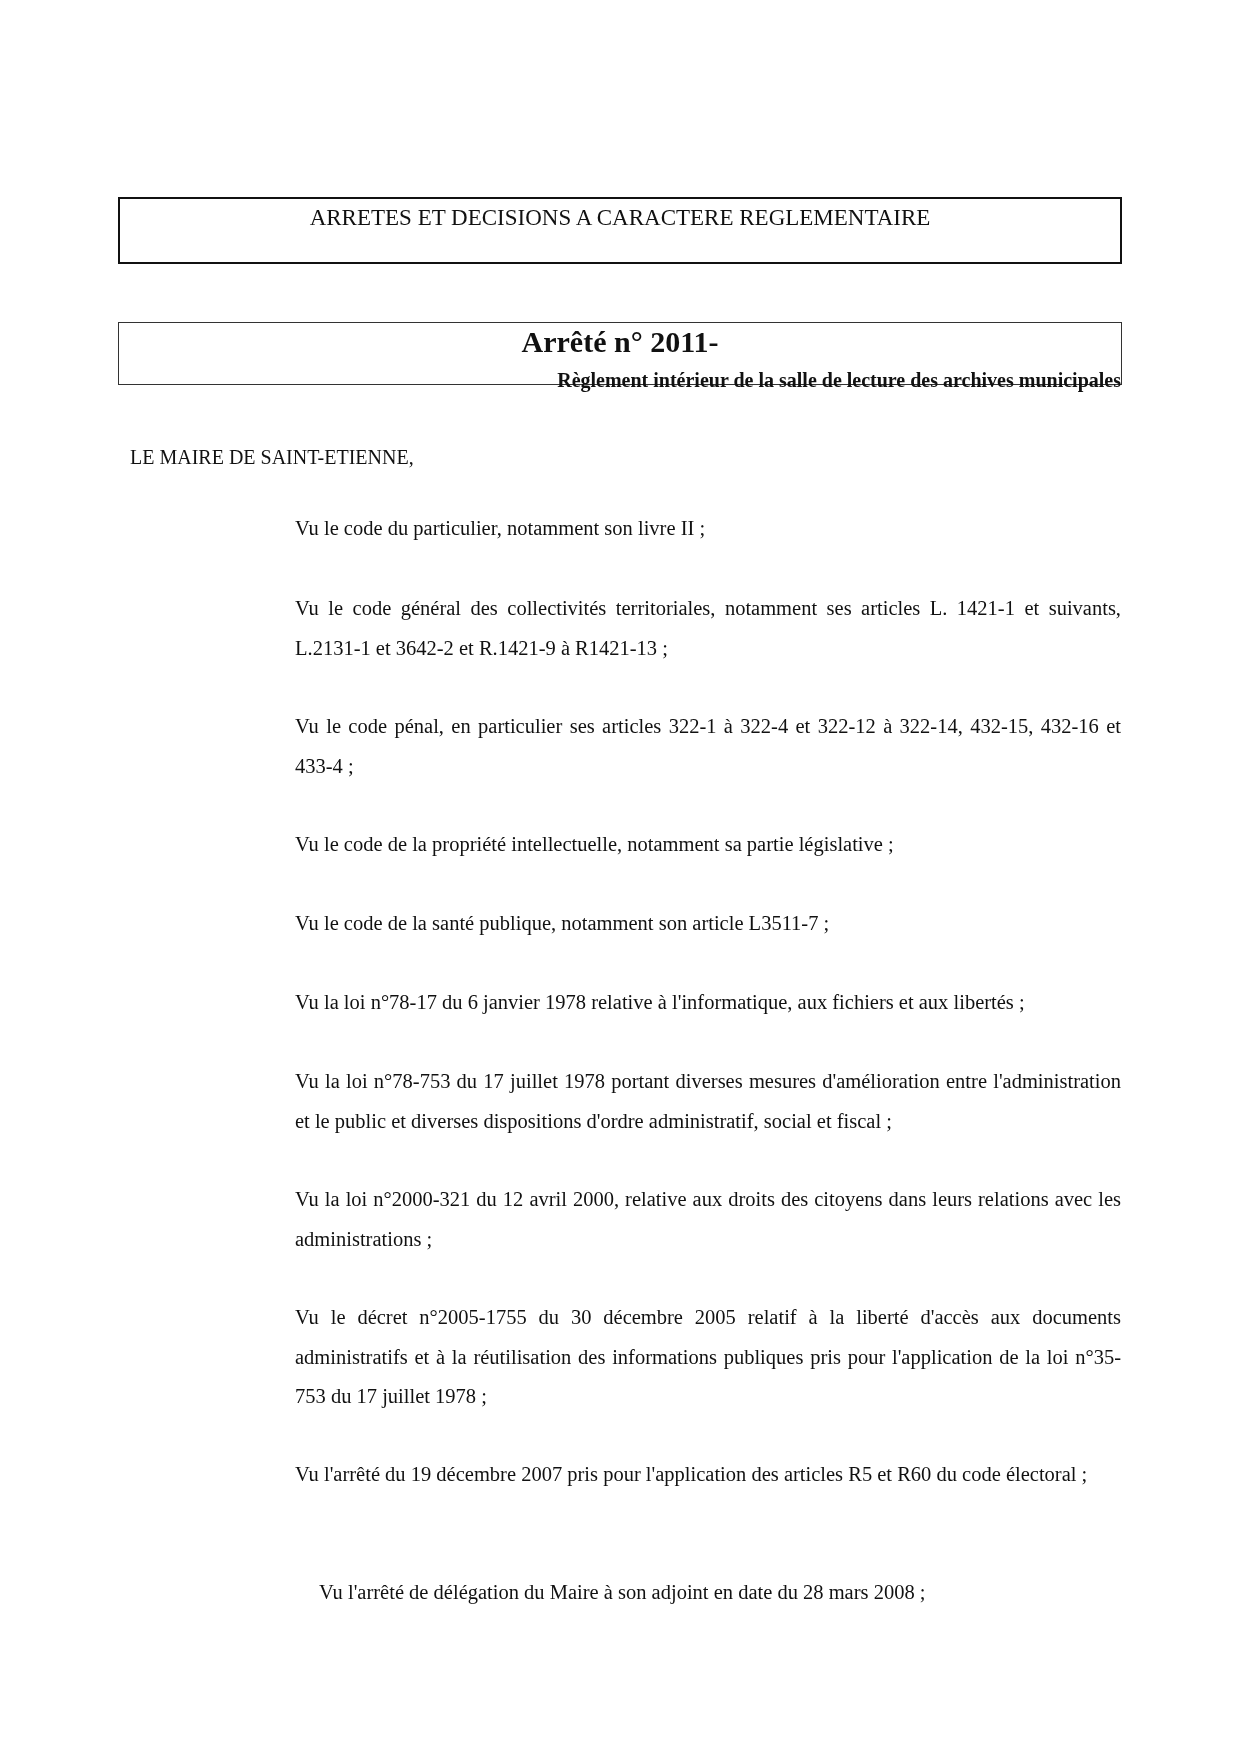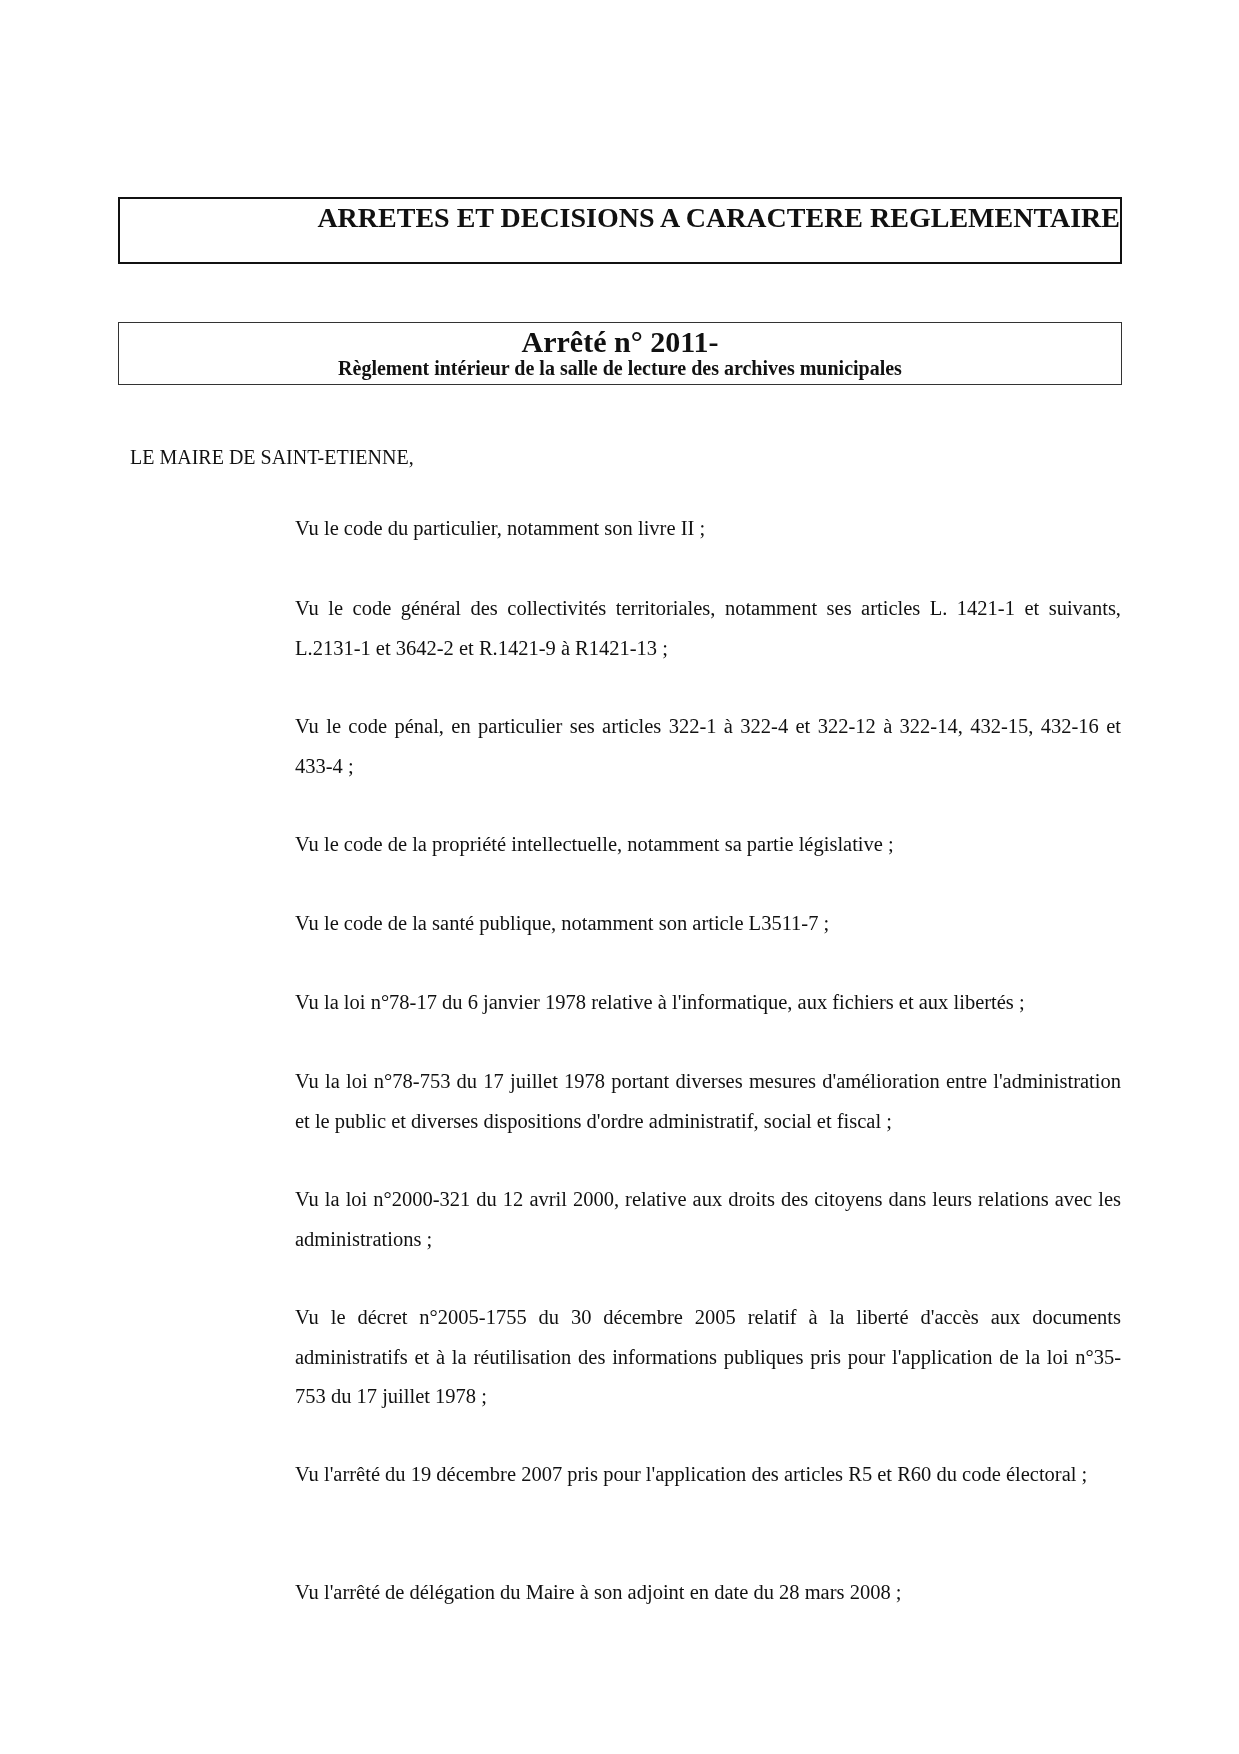--- a/index.html
+++ b/index.html
@@ -22,23 +22,23 @@
       width: 1000px;
       height: 63px;
       border: 2px solid #111111;
       box-sizing: content-box;
     }
     .box1-title {
       position: absolute;
       left: 0;
       right: 0;
       top: 5px;
-      text-align: right;
-      font-weight: bold;
-      font-size: 28px;
+      text-align: center;
+      font-weight: normal;
+      font-size: 23px;
       line-height: 28px;
     }
     .box2 {
       position: absolute;
       left: 118px;
       top: 322px;
       width: 1002px;
       height: 61px;
       border: 1px solid #333333;
     }
@@ -47,22 +47,22 @@
       left: 0; right: 0;
       top: 6px;
       text-align: center;
       font-weight: bold;
       font-size: 30px;
       line-height: 26px;
     }
     .box2-line2 {
       position: absolute;
       left: 0; right: 0;
-      top: 33px;
-      text-align: center;
+      top: 45px;
+      text-align: right;
       font-weight: bold;
       font-size: 20px;
       line-height: 24px;
     }
     .addressee {
       position: absolute;
       left: 130px;
       top: 444px;
       font-size: 20px;
       line-height: 26px;
@@ -93,13 +93,13 @@
 <div class="visa" style="top:509px;">Vu le code du particulier, notamment son livre II ;</div>
 <div class="visa" style="top:589px;">Vu le code général des collectivités territoriales, notamment ses articles L. 1421-1 et suivants, L.2131-1 et 3642-2 et R.1421-9 à R1421-13 ;</div>
 <div class="visa" style="top:707px;">Vu le code pénal, en particulier ses articles 322-1 à 322-4 et 322-12 à 322-14, 432-15, 432-16 et 433-4 ;</div>
 <div class="visa" style="top:825px;">Vu le code de la propriété intellectuelle, notamment sa partie législative ;</div>
 <div class="visa" style="top:904px;">Vu le code de la santé publique, notamment son article L3511-7 ;</div>
 <div class="visa" style="top:983px;">Vu la loi n°78-17 du 6 janvier 1978 relative à l'informatique, aux fichiers et aux libertés ;</div>
 <div class="visa" style="top:1062px;">Vu la loi n°78-753 du 17 juillet 1978 portant diverses mesures d'amélioration entre l'administration et le public et diverses dispositions d'ordre administratif, social et fiscal ;</div>
 <div class="visa" style="top:1180px;">Vu la loi n°2000-321 du 12 avril 2000, relative aux droits des citoyens dans leurs relations avec les administrations ;</div>
 <div class="visa" style="top:1298px;">Vu le décret n°2005-1755 du 30 décembre 2005 relatif à la liberté d'accès aux documents administratifs et à la réutilisation des informations publiques pris pour l'application de la loi n°35-753 du 17 juillet 1978 ;</div>
 <div class="visa" style="top:1455px;">Vu l'arrêté du 19 décembre 2007 pris pour l'application des articles R5 et R60 du code électoral ;</div>
-<div class="visa" style="top:1573px;">Vu l'arrêté de délégation du Maire à son adjoint en date du 28 mars 2008 ;</div>
+<div class="visa" style="top:1573px;margin-left:24px;">Vu l'arrêté de délégation du Maire à son adjoint en date du 28 mars 2008 ;</div>
 
 </body></html>

